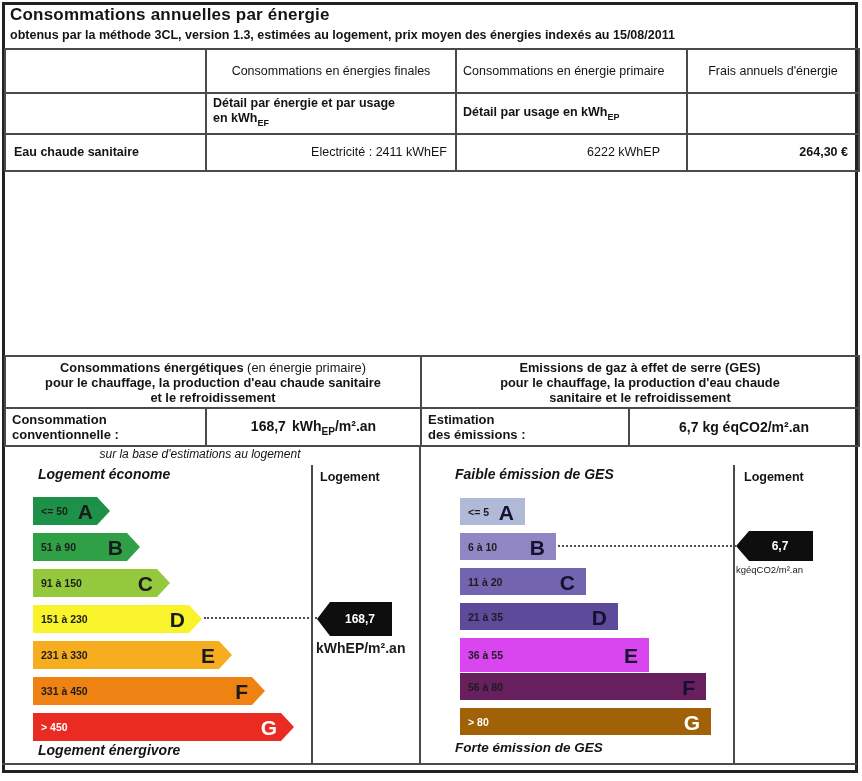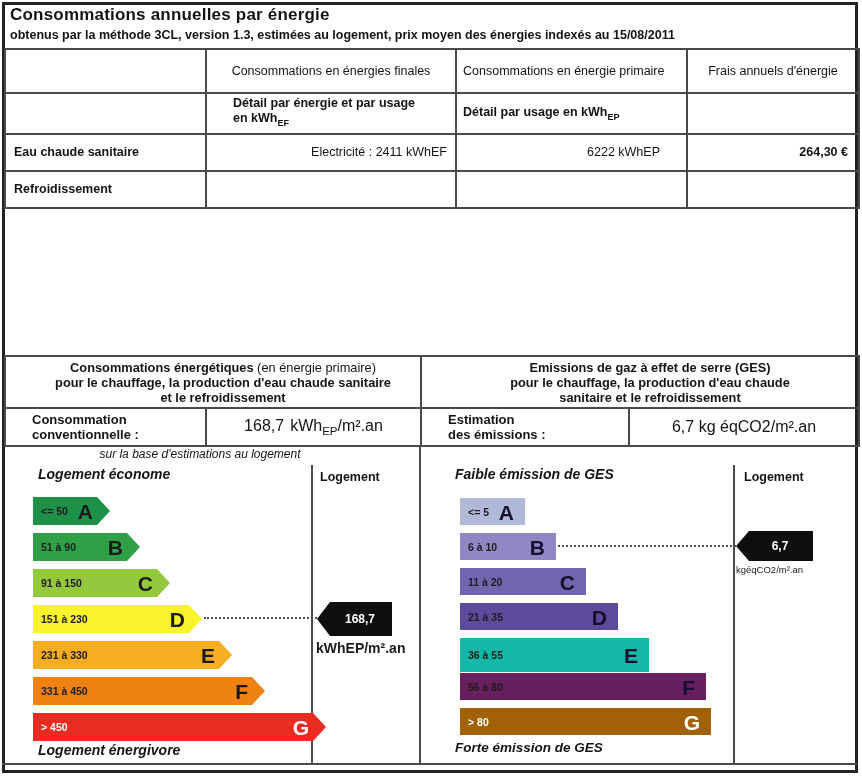--- a/index.html
+++ b/index.html
@@ -16,32 +16,32 @@
   td{border:2px solid #4a4a4a;padding:2px 6px;vertical-align:middle;font-size:12.5px;}
   .ctable{position:absolute;left:4px;top:48px;width:854px;}
   .ctable tr.h1{height:44px;} .ctable tr.h2{height:34px;}
   .ctable tr.dr{height:37px;} .ctable tr.total{height:60px;}
   .center{text-align:center;}
   .bold{font-weight:bold;}
   .lbl{font-weight:bold;padding-left:8px;}
   .num-fin{text-align:right;padding-right:8px;}
   .num-pri{text-align:right;padding-right:26px;}
   .num-fra{text-align:right;padding-right:10px;font-weight:bold;}
-  .line{display:block;line-height:15px;margin-left:20px;}
+  .line{display:block;line-height:15px;}
   sub{font-size:.72em;}
   .note-small{display:block;font-size:9.5px;font-weight:normal;margin-top:3px;}
 
   .mid-head{position:absolute;left:4px;top:355px;width:854px;}
   .mid-head tr{height:52px;}
   .mid-head td{text-align:center;font-weight:bold;font-size:12.8px;line-height:16px;vertical-align:middle;}
   .normal{font-weight:normal;}
   .vals{position:absolute;left:4px;top:407px;width:854px;}
   .vals tr{height:38px;}
   .vals .vlabel{font-weight:bold;font-size:13px;line-height:16px;padding-left:6px;}
-  .vals .vcell{text-align:center;font-size:16px;}
+  .vals .vcell{text-align:center;font-size:14px;font-weight:bold;}
   .unit-gap{display:inline-block;width:6px;}
 
   .note{position:absolute;left:60px;top:447px;width:280px;text-align:center;
         font-style:italic;font-size:12px;}
 
   .vline{position:absolute;width:2px;background:#4a4a4a;}
   .hline{position:absolute;height:2px;background:#4a4a4a;}
 
   .scale-title{position:absolute;font-weight:bold;font-style:italic;font-size:14px;}
   .col-head{position:absolute;font-weight:bold;font-size:12.5px;}
@@ -95,26 +95,20 @@
         <span>Détail par usage en kWh</span><sub>EP</sub>
       </td>
       <td></td>
     </tr>
     <tr class="dr">
       <td class="lbl">Eau chaude sanitaire</td>
       <td class="num-fin">Electricité : 2411 kWhEF</td>
       <td class="num-pri">6222 kWhEP</td>
       <td class="num-fra">264,30 €</td>
     </tr>
-    <tr class="dr">
-      <td class="lbl">Refroidissement</td>
-      <td class="num-fin"></td>
-      <td class="num-pri"></td>
-      <td class="num-fra"></td>
-    </tr>
   </tbody>
 </table>
 
 <table class="mid-head">
   <colgroup>
       <col style="width:416px">
       <col style="width:438px">
     </colgroup>
   <tbody>
     <tr>
@@ -184,21 +178,21 @@
   <span class="letter">D</span>
 </div>
 <div class="bar" style="left: 33px; top: 641px; width: 199px; height: 28px; background-color: rgb(246, 173, 31);">
   <span class="range">231 à 330</span>
   <span class="letter">E</span>
 </div>
 <div class="bar" style="left: 33px; top: 677px; width: 232px; height: 28px; background-color: rgb(238, 130, 18);">
   <span class="range">331 à 450</span>
   <span class="letter">F</span>
 </div>
-<div class="bar" style="left: 33px; top: 713px; width: 261px; height: 28px; background-color: rgb(234, 43, 33); padding-left: 32px;">
+<div class="bar" style="left: 33px; top: 713px; width: 261px; height: 28px; background-color: rgb(234, 43, 33);">
   <span class="range wt">&gt; 450</span>
   <span class="letter wt">G</span>
 </div>
 
 <div class="dots" style="left:204px;top:617px;width:113px;"></div>
 <div class="ptr" style="left:317px;top:602px;width:64px;height:34px;">
   <span>168,7</span>
 </div>
 <div class="ptr-unit" style="left:316px;top:640px;">kWhEP/m².an</div>
 
@@ -216,21 +210,21 @@
   <span class="letter">B</span>
 </div>
 <div class="gbar" style="left: 460px; top: 568px; width: 126px; height: 27px; background-color: rgb(114, 100, 175);">
   <span class="range">11 à 20</span>
   <span class="letter">C</span>
 </div>
 <div class="gbar" style="left: 460px; top: 603px; width: 158px; height: 27px; background-color: rgb(93, 74, 155);">
   <span class="range">21 à 35</span>
   <span class="letter">D</span>
 </div>
-<div class="gbar" style="left: 460px; top: 638px; width: 189px; height: 34px; background-color: #14b8a6;">
+<div class="gbar" style="left: 460px; top: 638px; width: 189px; height: 34px; background-color: #d946ef;">
   <span class="range">36 à 55</span>
   <span class="letter">E</span>
 </div>
 <div class="gbar" style="left: 460px; top: 673px; width: 246px; height: 27px; background-color: rgb(103, 31, 94);">
   <span class="range">56 à 80</span>
   <span class="letter">F</span>
 </div>
 <div class="gbar" style="left: 460px; top: 708px; width: 251px; height: 27px; background-color: #a16207;">
   <span class="range wt">&gt; 80</span>
   <span class="letter wt">G</span>

